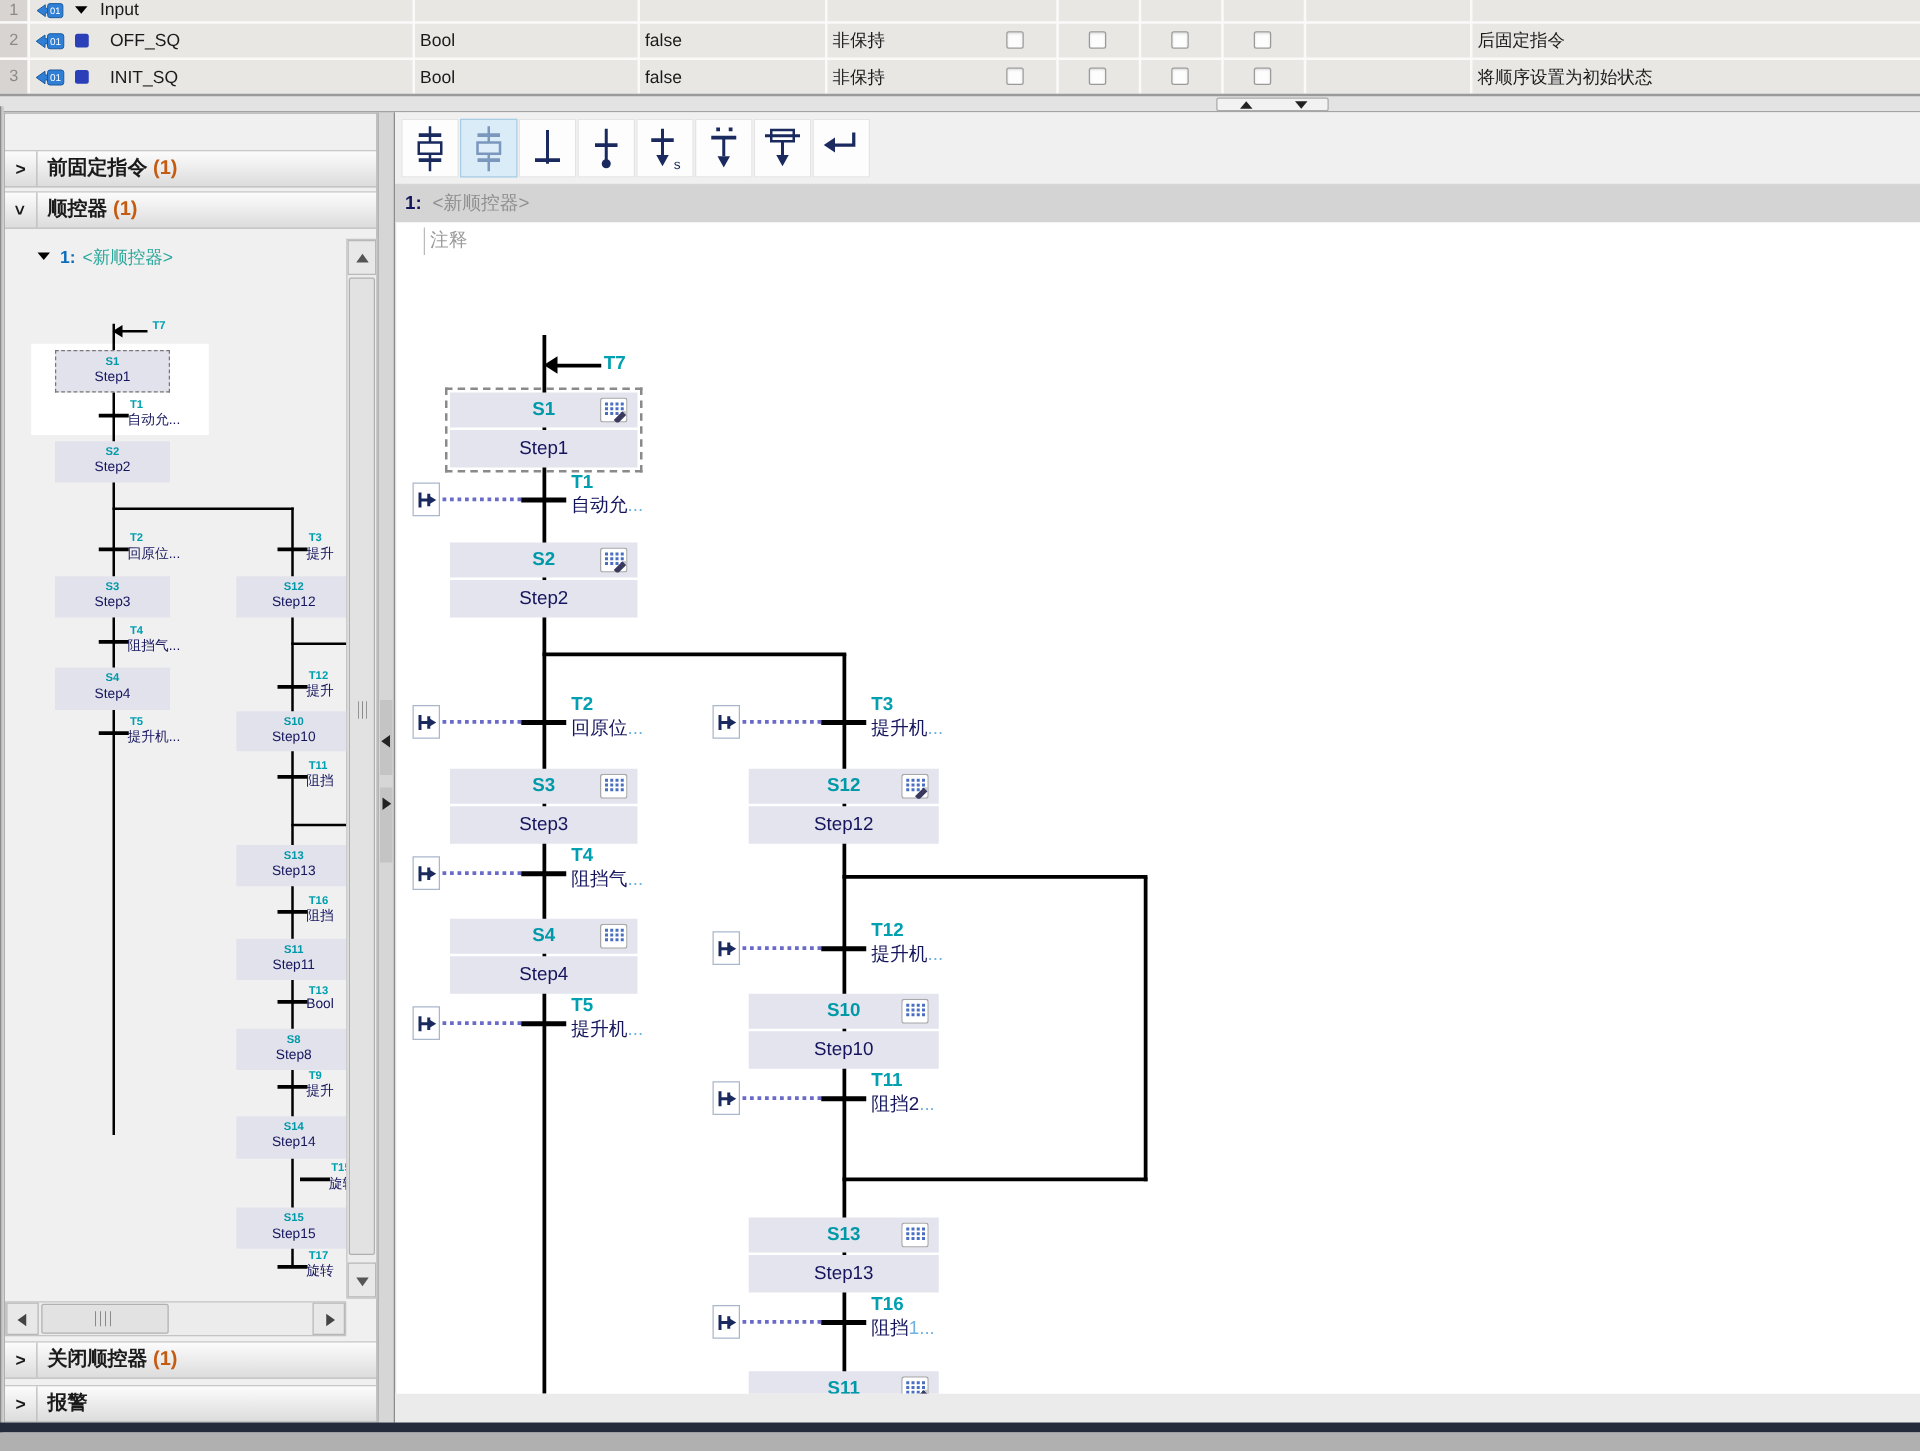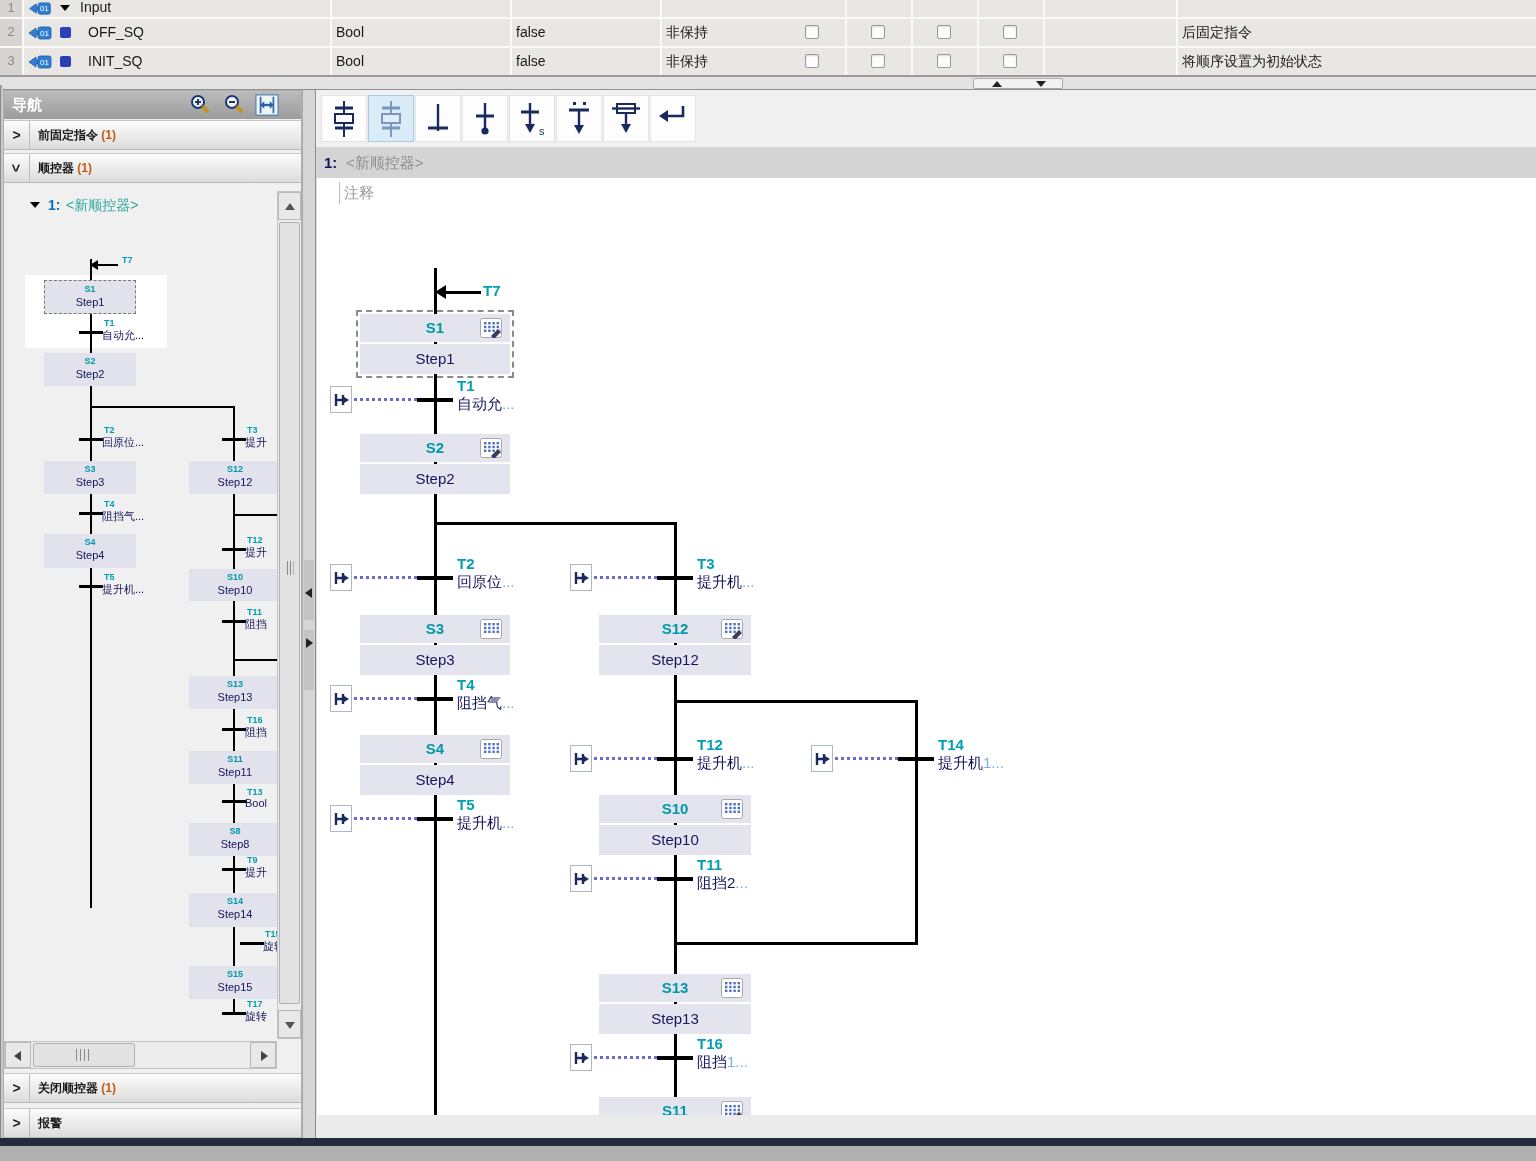--- a/index.html
+++ b/index.html
@@ -23,21 +23,21 @@
   #hsplit .grp { position:absolute; left:973px; top:1px; width:90px; height:11px; background:#f2f2f2; border:1px solid #aaa; border-radius:2px; }
   .tri-up-s { width:0;height:0;border-left:5px solid transparent;border-right:5px solid transparent;border-bottom:6px solid #222; position:absolute; top:2px; }
   .tri-dn-s { width:0;height:0;border-left:5px solid transparent;border-right:5px solid transparent;border-top:6px solid #222; position:absolute; top:2px; }
 
   
   #nav { left:3px; top:90px; width:299px; height:1050px; background:#f0f0f0; border:1px solid #b0b0b0; overflow:hidden; }
   #nav-header { position:absolute; left:0; top:0; width:297px; height:28px; background:linear-gradient(#bcbcbc,#9c9c9c); color:#fff; font-weight:bold; font-size:15px; line-height:28px; padding-left:8px; }
   .navicon { position:absolute; top:3px; width:24px; height:22px; }
   .sec { position:absolute; left:0; width:297px; height:30px; background:linear-gradient(#fcfcfc,#dcdcdc); border-top:1px solid #c8c8c8; border-bottom:1px solid #b8b8b8; }
   .sec .arrowbox { position:absolute; left:0; top:0; width:26px; height:28px; border-right:1px solid #bbb; color:#1a1a1a; font-weight:bold; font-size:14px; text-align:center; line-height:28px; }
-  .sec .sectitle { position:absolute; left:34px; top:0; font-size:12px; font-weight:bold; color:#1a1a1a; line-height:28px; white-space:nowrap; }
+  .sec .sectitle { position:absolute; left:34px; top:0; font-size:16px; font-weight:bold; color:#1a1a1a; line-height:28px; white-space:nowrap; }
   .sec .seccount { color:#c55a11; }
   .rot90 { display:inline-block; transform:rotate(90deg); }
   #treerow { position:absolute; left:0; top:100px; width:271px; height:28px; font-size:14px; line-height:28px; }
   #treerow .tri { position:absolute; left:26px; top:11px; }
   #treerow .tnum { position:absolute; left:44px; color:#0a6ebd; font-weight:bold; }
   #treerow .tname { position:absolute; left:62px; color:#2aa79b; }
 
   
   #mini { position:absolute; left:0; top:128px; width:274px; height:822px; overflow:hidden; }
   .mline { position:absolute; background:#000; }
@@ -217,32 +217,20 @@
 </div>
 
 <div class="abs" id="hsplit">
   <div class="grp">
     <div class="tri-up-s" style="left:18px"></div>
     <div class="tri-dn-s" style="left:62px"></div>
   </div>
 </div>
 
 <div class="abs" id="nav">
-  <div id="nav-header">
-    <span>导航</span>
-    <svg class="navicon" style="left:185px" viewBox="0 0 24 22">
-        <use href="#sym-zoomin"></use>
-      </svg>
-    <svg class="navicon" style="left:219px" viewBox="0 0 24 22">
-        <use href="#sym-zoomout"></use>
-      </svg>
-    <svg class="navicon" style="left:250px;width:26px" viewBox="0 0 26 24">
-        <use href="#sym-fit"></use>
-      </svg>
-  </div>
 
   <div class="sec" style="top:29px">
     <div class="arrowbox">&gt;</div>
     <div class="sectitle"><span>前固定指令</span> <span class="seccount">(1)</span></div>
   </div>
   <div class="sec" style="top:62px">
     <div class="arrowbox"><span class="rot90">&gt;</span></div>
     <div class="sectitle"><span>顺控器</span> <span class="seccount">(1)</span></div>
   </div>
 
@@ -623,31 +611,20 @@
       <div class="t-contact">
           <svg width="20" height="24">
             <use href="#sym-contact"></use>
           </svg>
         </div>
       <div class="t-dots"></div>
         <div class="t-bar"></div>
       <div class="t-id">T12</div>
       <div class="t-name"><span>提升机</span><span class="t-suffix">...</span></div>
     </div>
-    <div class="trans" style="left:494px;top:560px">
-      <div class="t-contact">
-          <svg width="20" height="24">
-            <use href="#sym-contact"></use>
-          </svg>
-        </div>
-      <div class="t-dots"></div>
-        <div class="t-bar"></div>
-      <div class="t-id">T14</div>
-      <div class="t-name"><span>提升机</span><span class="t-suffix">1...</span></div>
-    </div>
     <div class="trans" style="left:13px;top:620px">
       <div class="t-contact">
           <svg width="20" height="24">
             <use href="#sym-contact"></use>
           </svg>
         </div>
       <div class="t-dots"></div>
         <div class="t-bar"></div>
       <div class="t-id">T5</div>
       <div class="t-name"><span>提升机</span><span class="t-suffix">...</span></div>

